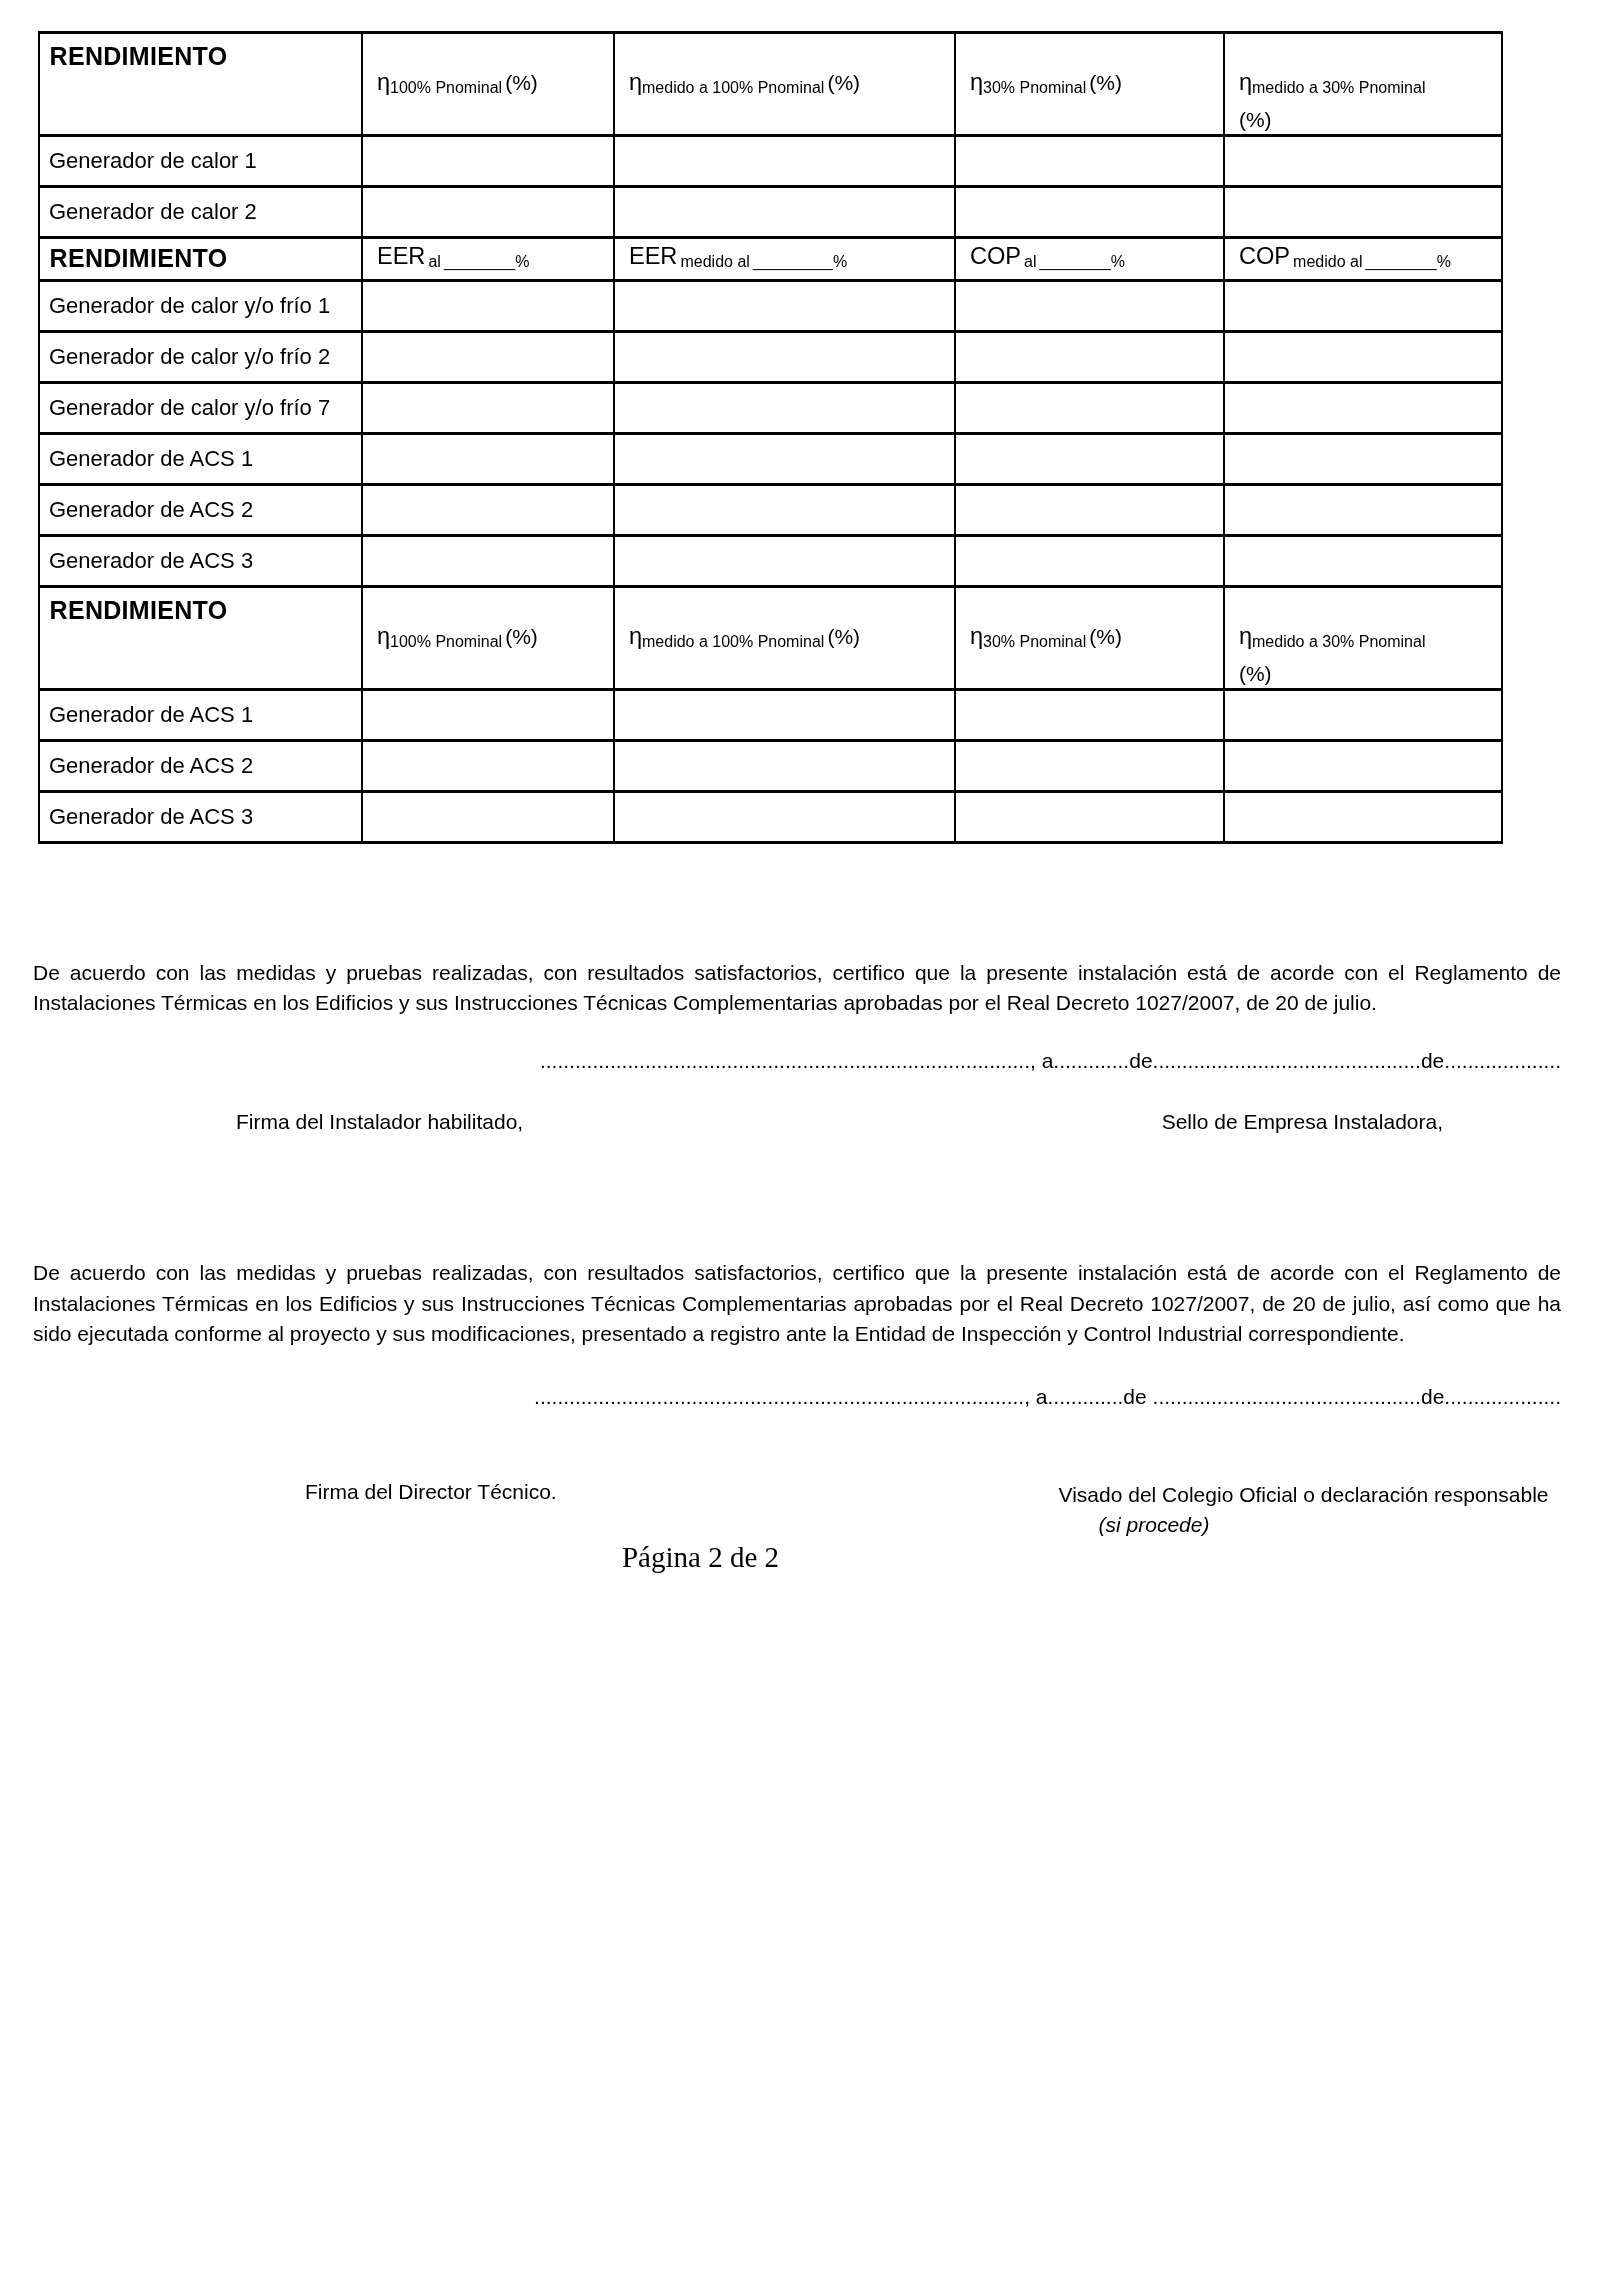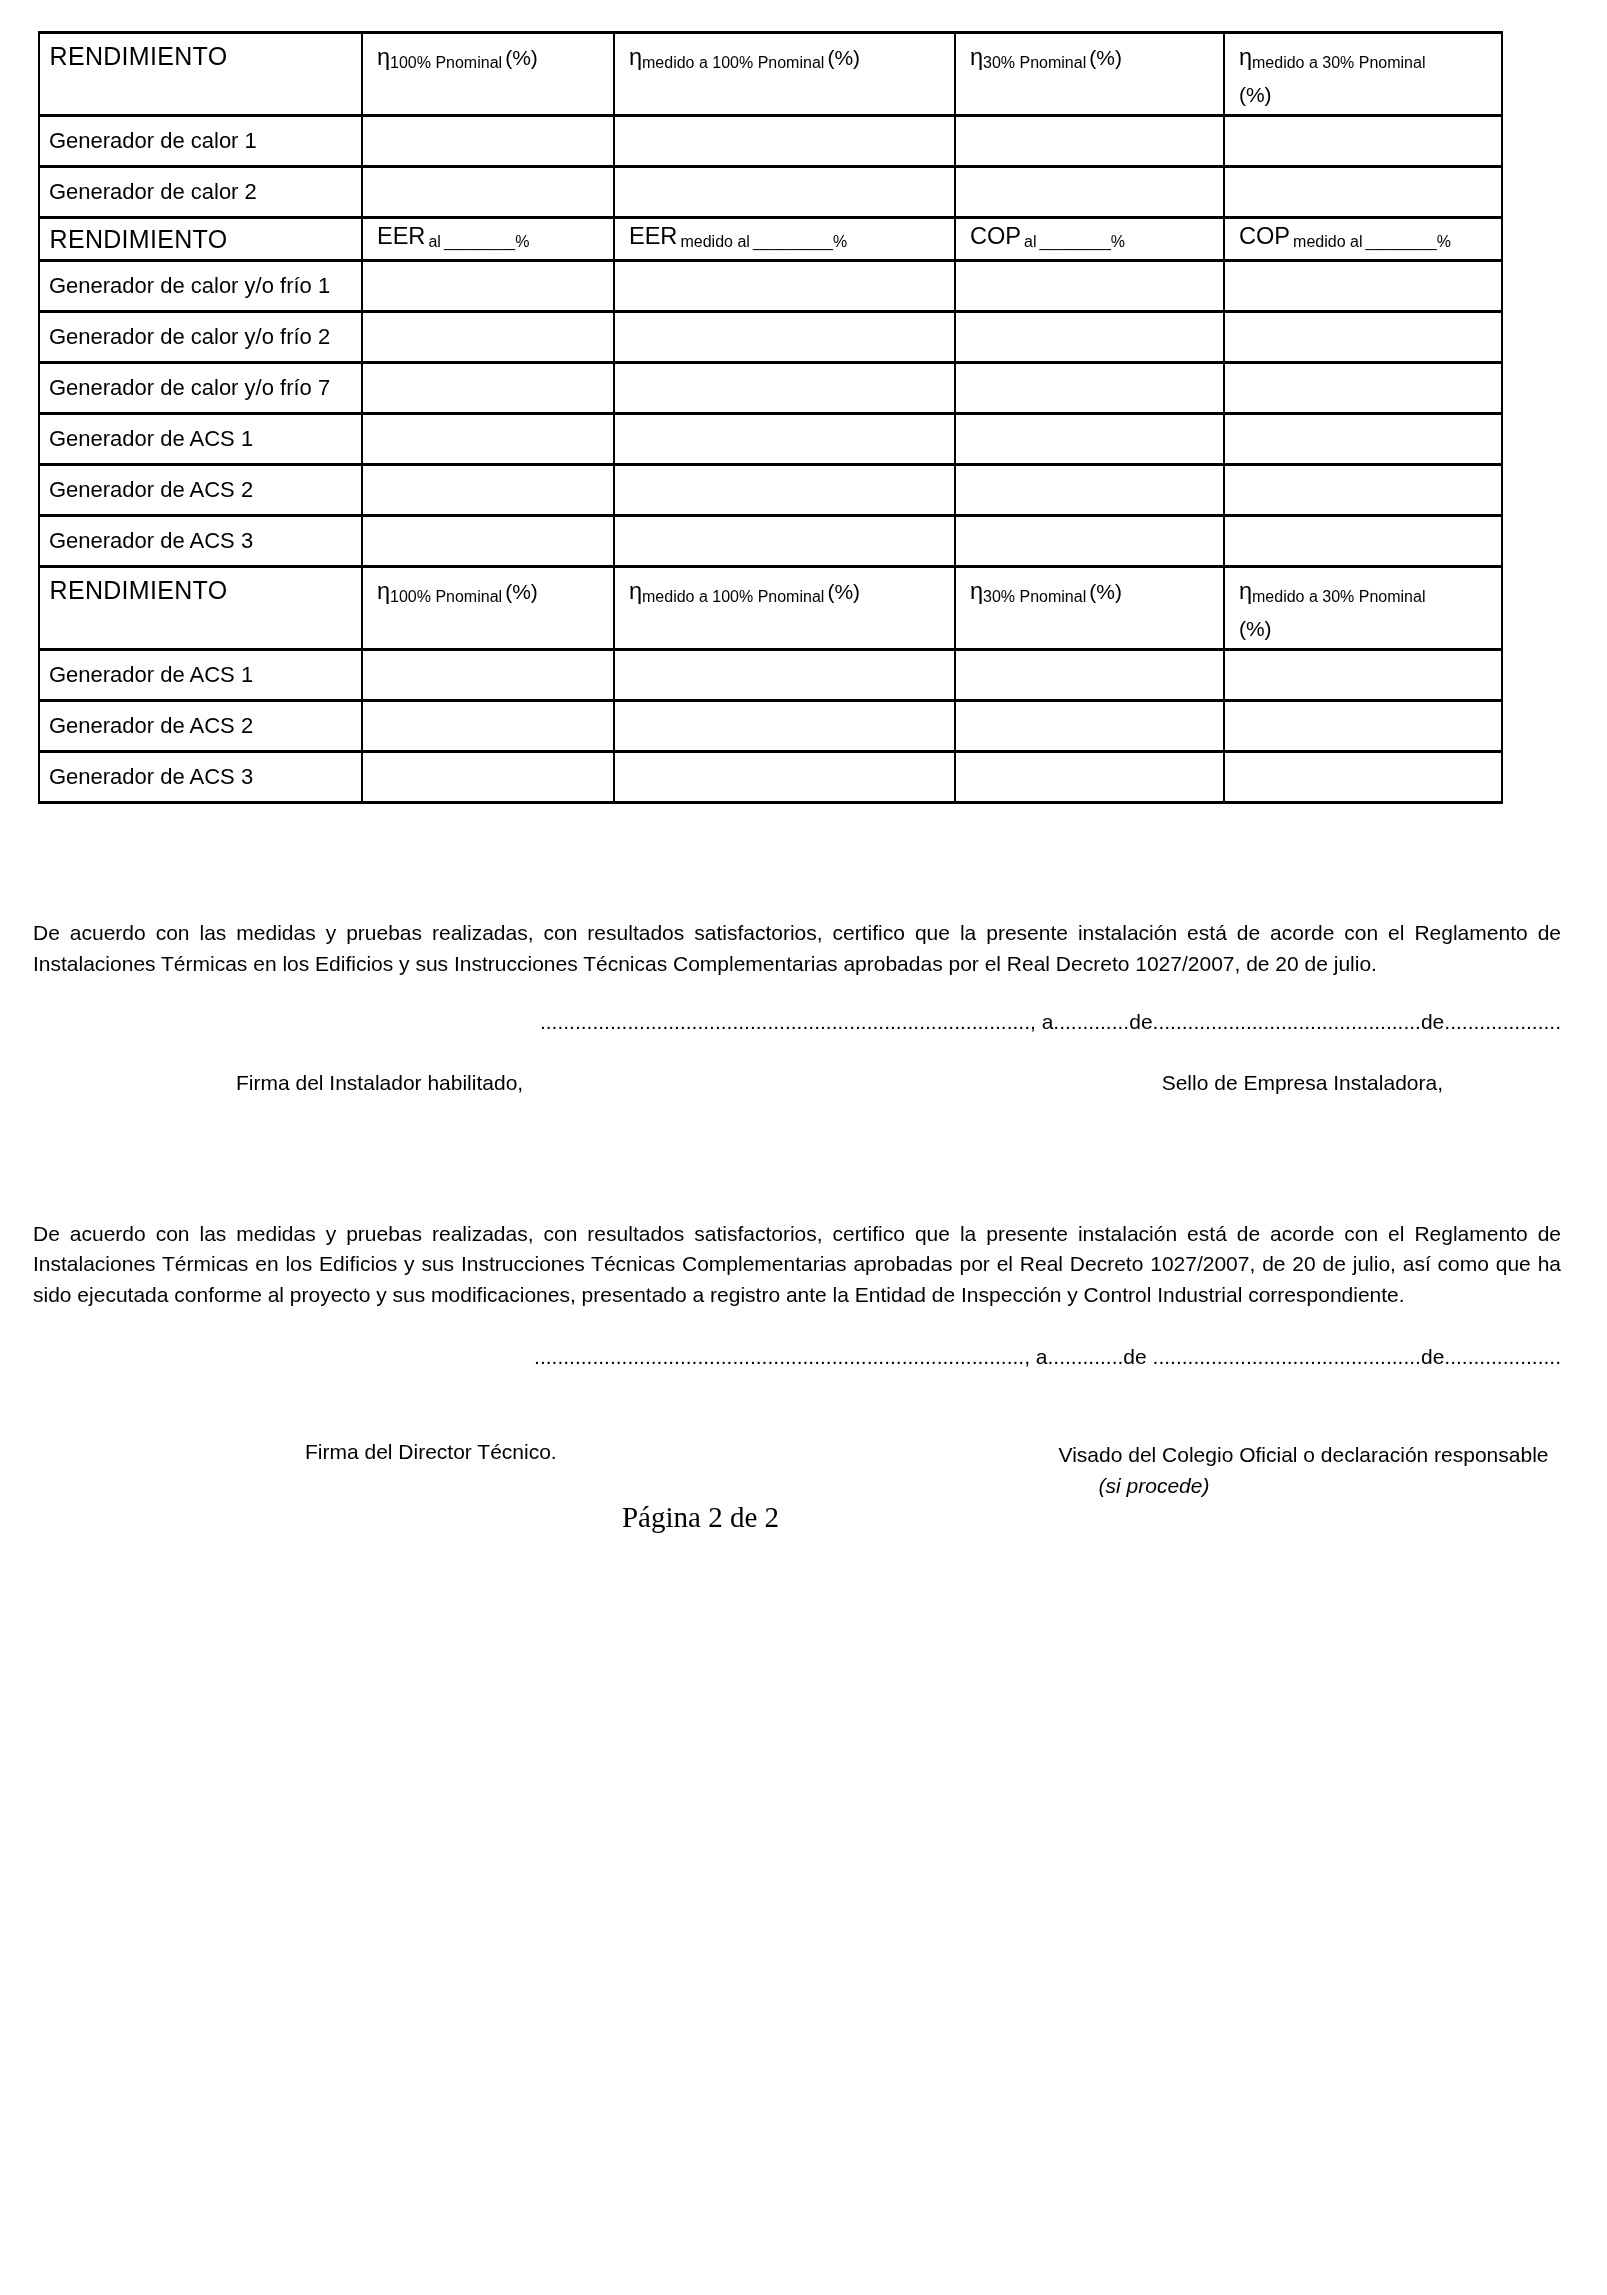--- a/index.html
+++ b/index.html
@@ -11,24 +11,24 @@
   }
   .page { padding:31px 46px 0 33px; }
 
   
   table.rt { border-collapse:collapse; table-layout:fixed; width:1461px; margin-left:4.9px; }
   table.rt td { border:2.8px solid #000; border-top-width:3.5px; border-bottom-width:3.5px; overflow:hidden; }
   tr.hdr-eta td { height:83px; vertical-align:top; }
   tr.hdr-eer td { height:43px; vertical-align:middle; }
   tr.data td   { height:51px; vertical-align:middle; }
 
-  td.title-cell { font-weight:normal; font-size:25px; padding:8.3px 0 0 9.7px; letter-spacing:0.3px; }
+  td.title-cell { font-weight:bold; font-size:25px; padding:8.3px 0 0 9.7px; letter-spacing:0.3px; }
   tr.hdr-eer td.title-cell { padding-top:0; vertical-align:middle; }
 
-  td.hdr-cell { padding:9px 7px 0 14px; line-height:28px;margin-top:48px; }
+  td.hdr-cell { padding:34px 7px 0 14px; line-height:28px;margin-top:48px; }
   tr.hdr-eer td.hdr-cell { padding-top:0; }
   td.hdr-cell .sym  { font-size:23.6px; }
   td.hdr-cell .sub  { font-size:16px; vertical-align:-2.8px; }
   td.hdr-cell .tail { font-size:21px; }
   td.hdr-cell.wrap { padding-right:49px; }
   td.hdr-cell.wrap .tail { display:block; margin-top:4.2px; }
 
   td.rowlabel { font-size:22px; padding-left:9px; }
 
   

